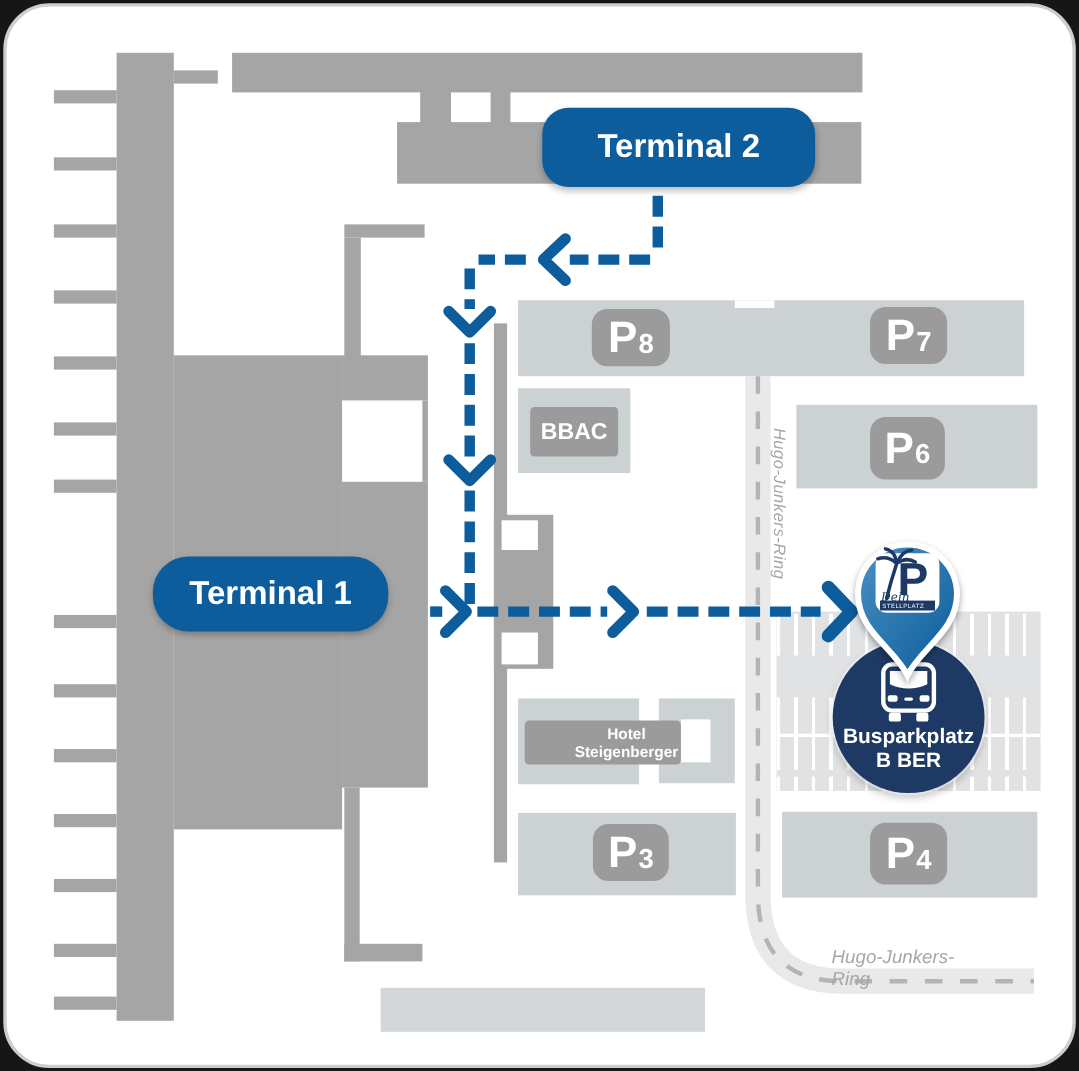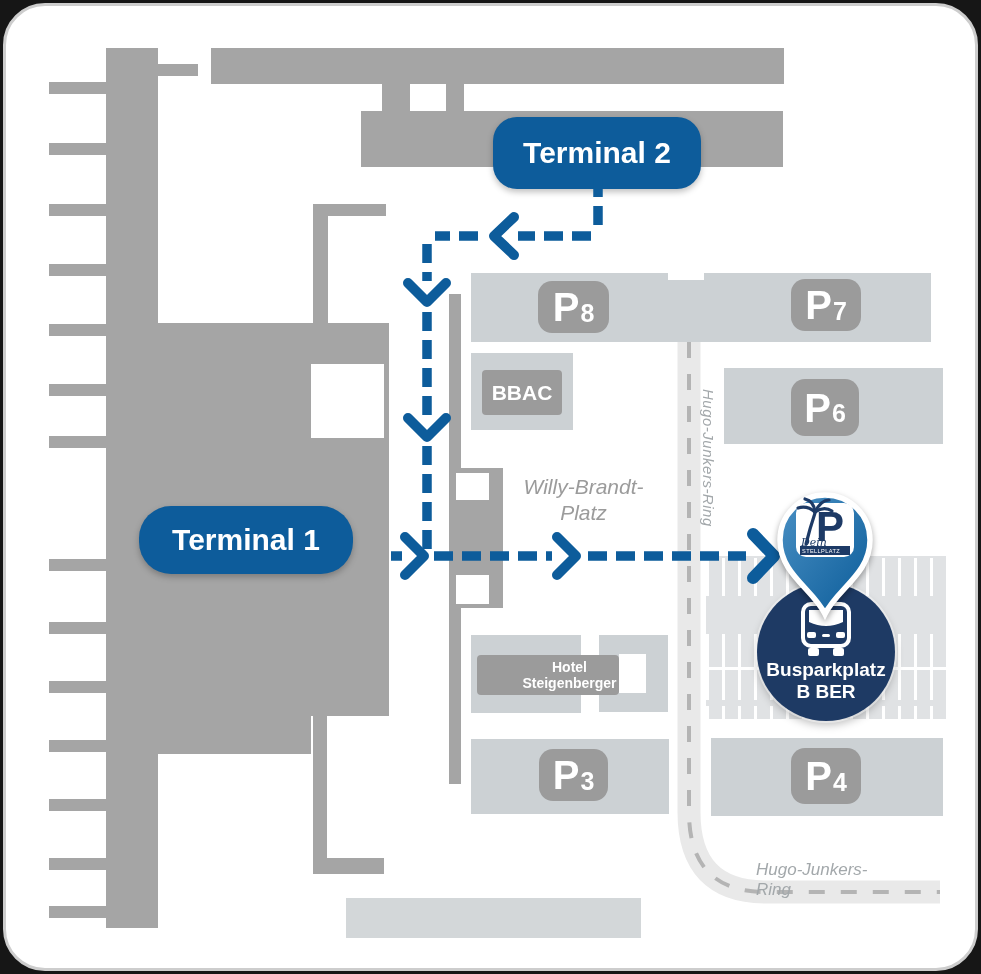--- a/index.html
+++ b/index.html
@@ -109,30 +109,27 @@
     <span class="letter">P</span>
       <span class="num">4</span>
   </div>
   <div class="tbadge" style="left:476px;top:364px;width:80px;height:45px;font-size:21px;">
       <span>BBAC</span>
     </div>
   <div class="tbadge" style="left:471px;top:649px;width:99px;height:40px;font-size:14px;line-height:16px;padding-left:43px;">
     <span><span>Hotel</span><br><span>Steigenberger</span></span>
   </div>
 
-  <div class="term" style="left:487px;top:111px;width:208px;height:72px;border-radius:24px;">
+  <div class="term" style="left:487px;top:92px;width:248px;height:72px;border-radius:24px;">
       <span>Terminal 2</span>
     </div>
   <div class="term" style="left:133px;top:500px;width:214px;height:68px;">
       <span>Terminal 1</span>
     </div>
 
-  <div class="gtext" style="left:495px;top:468px;width:165px;text-align:center;font-size:21px;line-height:26px;">
-    <span>Willy-Brandt-</span><br><span>Platz</span>
-  </div>
   <div class="roadlabel-v" style="left:694px;top:383px;height:150px;"><span>Hugo-Junkers-Ring</span></div>
   <div class="gtext" style="left:750px;top:854px;width:140px;font-size:17px;color:#a3a8ab;"><span>Hugo-Junkers-Ring</span></div>
 
   <svg width="981" height="974" viewBox="0 0 981 974">
     <g stroke="#0d5c9b" fill="none">
       <g stroke-width="9.5" stroke-dasharray="19 9">
         <path d="M592,172 L592,224"></path>
         <path d="M585,230 L512,230"></path>
         <path d="M472,230 L429,230"></path>
         <path d="M421,238 L421,275"></path>

